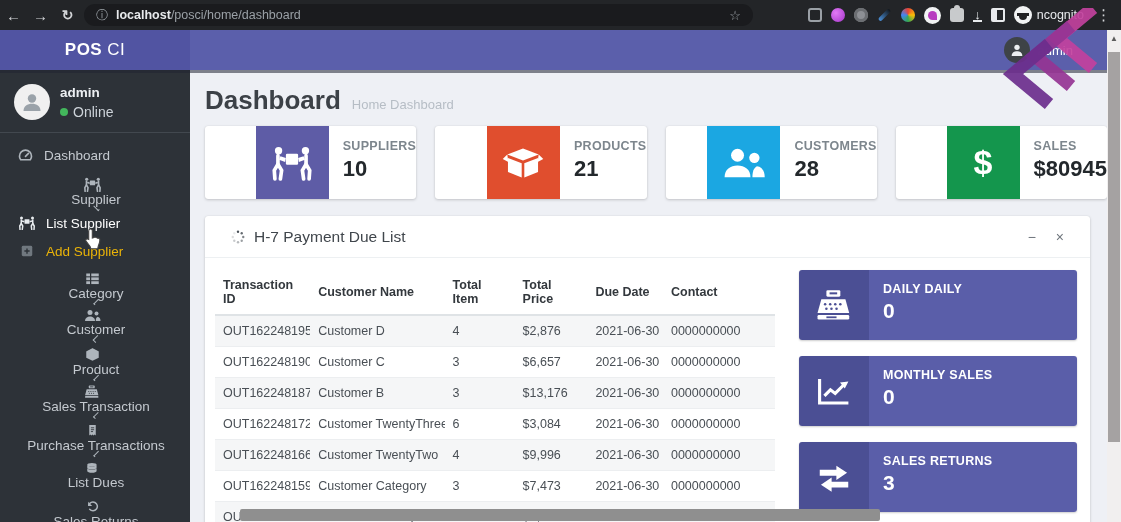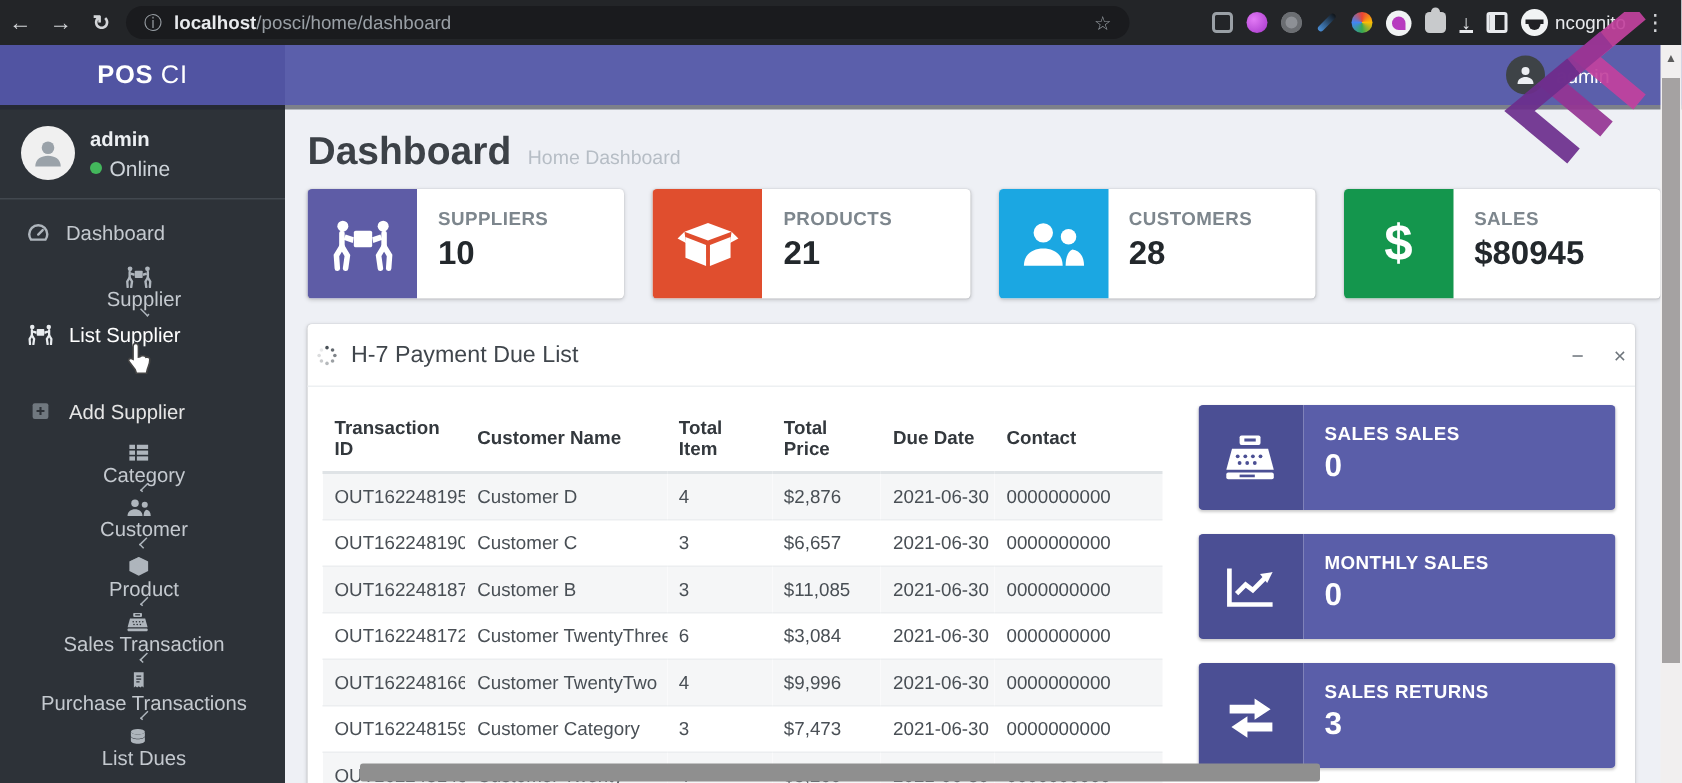--- a/index.html
+++ b/index.html
@@ -60,44 +60,44 @@
   .user-name { color:#eceff2; font-size:13.5px; font-weight:bold; }
   .user-status { display:flex; align-items:center; gap:5px; margin-top:4px; color:#cdd3d9; font-size:14px; }
   .dot { width:8px; height:8px; border-radius:50%; background:#43b75c; }
   .menu { padding-top:6px; }
   .mi { height:32px; display:flex; align-items:center; padding:0 12px 0 14px; color:#c4c9cf;
         font-size:13.5px; cursor:pointer; position:relative; }
   .mi .mi-icon { width:22px; margin-right:8px; display:flex; justify-content:center; color:#aeb5bc; }
   .mi.sub { height:28px; padding-left:16px; }
   .mi.active { color:#ffffff; }
   .mi.active .mi-icon { color:#e8ecef; }
-  .mi.dim { color:#e5e5e5;margin-top:23px; }
+  .mi.dim { color:#eab308; }
   .mi.dim .mi-icon { color:#70787f; }
   .mi .spacer { flex:1; }
   .chev { width:7px; height:7px; border-style:solid; border-color:#aeb5bc; display:inline-block; }
   .chev-left { border-width:1.5px 0 0 1.5px; transform:rotate(-45deg); }
   .chev-down { border-width:0 1.5px 1.5px 0; transform:rotate(45deg); }
   .mi.gap { margin-top:6px;flex-direction:column; }
   
   .content { position:absolute; top:73px; left:190px; width:917px; height:449px; padding:10px 0 0 15px; }
   .page-header { display:flex; align-items:baseline; gap:11px; margin:2px 0 10px 0; }
   .page-title { font-size:26px; font-weight:600; color:#3c4147; }
   .breadcrumb { font-size:13px; color:#b6bdc5; }
   .stats { display:flex; gap:19px; }
   .stat { width:212px; height:73px; background:#fff; border-radius:3px;
-          box-shadow:0 0 1px rgba(0,0,0,.12), 0 1px 3px rgba(0,0,0,.18); display:flex; overflow:hidden; }
+          box-shadow:0 0 1px rgba(0,0,0,.12), 0 1px 3px rgba(0,0,0,.18); display:flex; overflow:hidden;justify-content:flex-end; }
   .stat-icon { width:73px; display:flex; align-items:center; justify-content:center; color:#fff; flex:none; }
   .stat-body { padding:13px 0 0 14px; }
   .stat-label { font-size:12.5px; font-weight:600; color:#7d868d; letter-spacing:.3px; }
   .stat-value { font-size:22px; font-weight:bold; color:#23282c; margin-top:3px; }
   .dollar-glyph { font-size:34px; font-weight:bold; }
   
   .card { margin-top:17px; width:885px; background:#fff; border-radius:3px;
           box-shadow:0 0 1px rgba(0,0,0,.12), 0 1px 3px rgba(0,0,0,.18); }
-  .card-header { height:42px; display:flex; align-items:center; gap:9px; padding:0 6px;
+  .card-header { height:42px; display:flex; align-items:center; gap:9px; padding:0 26px;
                  border-bottom:1px solid #edf0f2; font-size:15.5px; color:#40464c; }
   .card-tools { margin-left:auto; display:flex; gap:20px; }
   .tool-btn { color:#6e757c; font-size:14px; cursor:pointer; line-height:1; }
   .card-body { display:flex; gap:24px; padding:12px 12px 0 10px; }
   table { border-collapse:collapse; width:560px; font-size:12.5px; color:#494f55; table-layout:fixed; }
   th { text-align:left; padding:8px; font-size:12.5px; color:#33383d; border-bottom:2px solid #dfe3e6;margin-left:36px; }
   td { padding:8px; border-top:1px solid #eceef0; overflow:hidden; white-space:nowrap; }
   tbody tr:nth-child(odd) { background:#f5f6f7; }
   .side-stats { width:278px; }
   .sstat { height:70px; margin-bottom:16px; display:flex; border-radius:3px; overflow:hidden;
@@ -466,21 +466,21 @@
               <td>Customer C</td>
               <td>3</td>
               <td>$6,657</td>
               <td>2021-06-30</td>
               <td>0000000000</td>
           </tr>
           <tr>
             <td>OUT1622481877</td>
               <td>Customer B</td>
               <td>3</td>
-              <td>$11,085</td>
+              <td>$13,176</td>
               <td>2021-06-30</td>
               <td>0000000000</td>
           </tr>
           <tr>
             <td>OUT1622481728</td>
               <td>Customer TwentyThree</td>
               <td>6</td>
               <td>$3,084</td>
               <td>2021-06-30</td>
               <td>0000000000</td>
@@ -527,21 +527,21 @@
                   <circle cx="16" cy="12" r="1"></circle>
                   <circle cx="20" cy="12" r="1"></circle>
                   <circle cx="9" cy="15.5" r="1"></circle>
                   <circle cx="13" cy="15.5" r="1"></circle>
                   <circle cx="17" cy="15.5" r="1"></circle>
                   <rect x="9" y="21.6" width="8" height="1.4"></rect>
                 </g>
               </svg>
           </span>
           <span class="sstat-body">
-            <div class="sstat-label">SALES SALES</div>
+            <div class="sstat-label">DAILY DAILY</div>
             <div class="sstat-value">0</div>
           </span>
         </div>
         <div class="sstat">
           <span class="sstat-icon">
             <svg width="36" height="32" viewBox="0 0 30 26">
                 <g stroke="#fff" stroke-width="2.6" fill="none">
                   <path d="M3 3v20h24"></path>
                   <path d="M7 17l5-5 4 3 7-7"></path>
                 </g>

